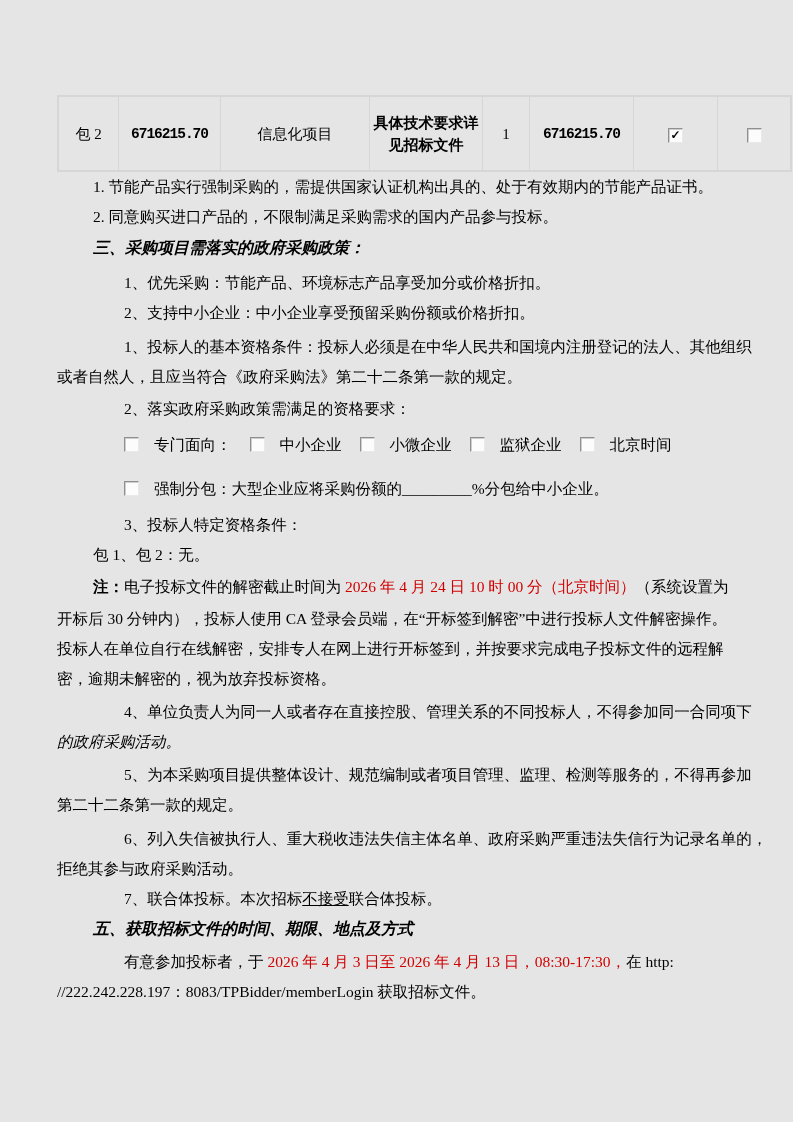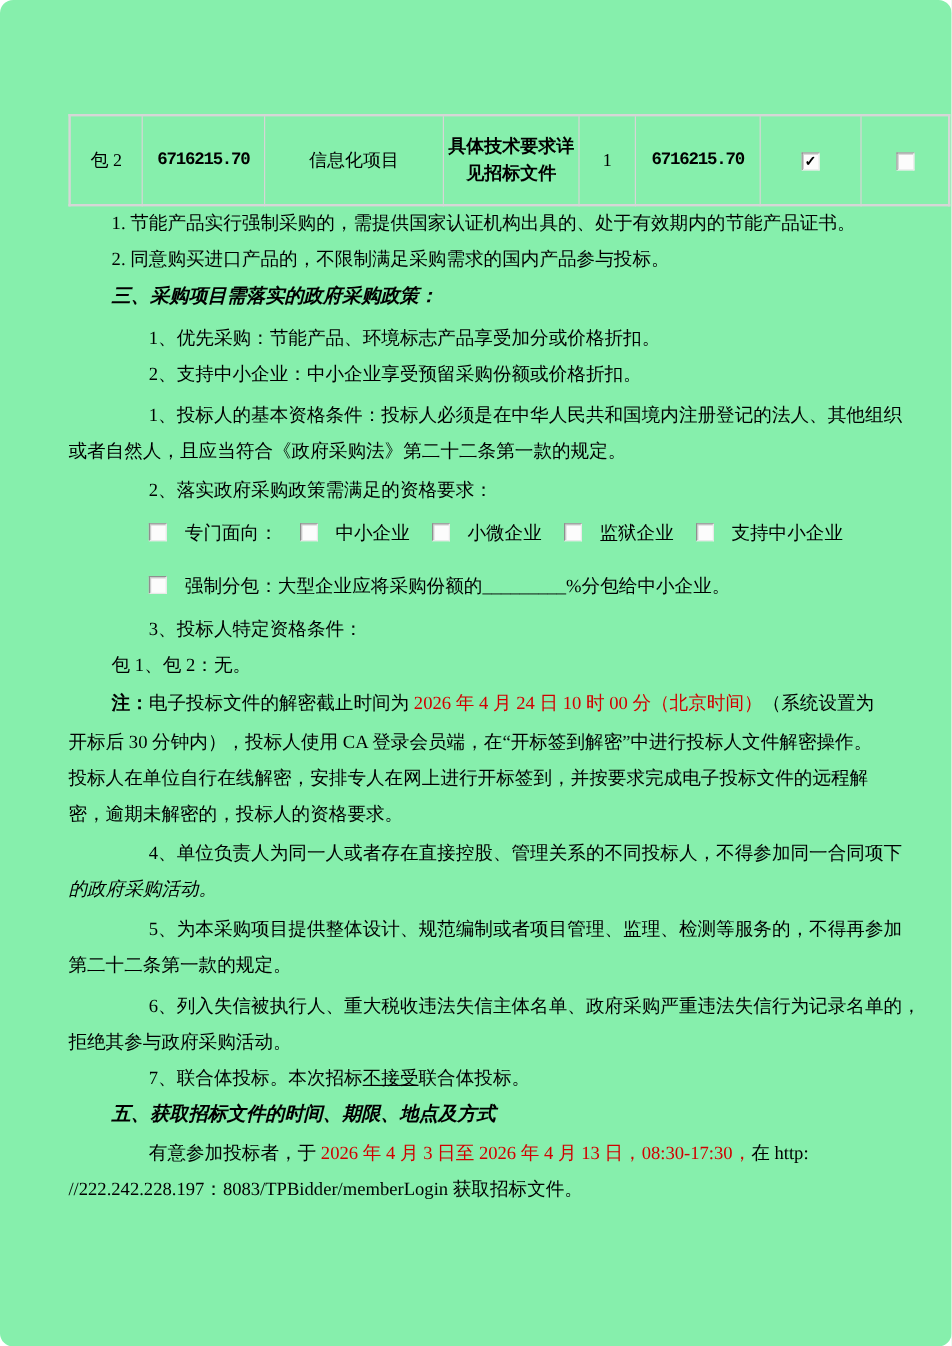--- a/index.html
+++ b/index.html
@@ -1,24 +1,23 @@
 <!DOCTYPE html>
 <html style="--red: #d10000; --tbl-border: #d6d6d6;"><head>
 <meta charset="utf-8">
 <style>
   html,body{margin:0;padding:0;background:#fff;}
   .page{
     position:relative;
     width:793px;height:1122px;
-    background:#86efac;
+    background:#e5e5e5;
     overflow:hidden;
     font-family:"Liberation Serif","DejaVu Serif",serif;
     color:#000;
     font-size:15.5px;
-    border-radius:11px;
   }
   
   table.pkg{
     border-collapse:collapse;
     margin:95px 0 0 57px;
     table-layout:fixed;
   }
   table.pkg td{
     border:1px solid var(--tbl-border,#d6d6d6);
     height:71px;
@@ -82,28 +81,28 @@
   </table>
   <div class="content" id="doc-lines">
       <div class="line" style="margin-top: 0px; padding-left: 36px;"><span>1. 节能产品实行强制采购的，需提供国家认证机构出具的、处于有效期内的节能产品证书。</span></div>
       <div class="line" style="margin-top: 0px; padding-left: 36px;"><span>2. 同意购买进口产品的，不限制满足采购需求的国内产品参与投标。</span></div>
       <div class="line h" style="margin-top: 1px; padding-left: 36px;"><span class="b">三、采购项目需落实的政府采购政策：</span></div>
       <div class="line" style="margin-top: 5px; padding-left: 67px;"><span>1、优先采购：节能产品、环境标志产品享受加分或价格折扣。</span></div>
       <div class="line" style="margin-top: 0px; padding-left: 67px;"><span>2、支持中小企业：中小企业享受预留采购份额或价格折扣。</span></div>
       <div class="line" style="margin-top: 4px; padding-left: 67px;"><span>1、投标人的基本资格条件：投标人必须是在中华人民共和国境内注册登记的法人、其他组织</span></div>
       <div class="line" style="margin-top: 0px; padding-left: 0px;"><span>或者自然人，且应当符合《政府采购法》第二十二条第一款的规定。</span></div>
       <div class="line" style="margin-top: 2px; padding-left: 67px;"><span>2、落实政府采购政策需满足的资格要求：</span></div>
-      <div class="line" style="margin-top: 6px; padding-left: 67px;"><span class="cb"></span><span>专门面向：</span><span class="cb"></span><span>中小企业</span><span class="cb"></span><span>小微企业</span><span class="cb"></span><span>监狱企业</span><span class="cb"></span><span>支持中小企业</span></div>
+      <div class="line" style="margin-top: 6px; padding-left: 67px;"><span class="cb"></span><span>专门面向：</span><span class="cb"></span><span>中小企业</span><span class="cb"></span><span>小微企业</span><span class="cb"></span><span>监狱企业</span><span class="cb"></span><span>北京时间</span></div>
       <div class="line" style="margin-top: 14px; padding-left: 67px;"><span class="cb"></span><span>强制分包：大型企业应将采购份额的</span><span>_________</span><span>%分包给中小企业。</span></div>
       <div class="line" style="margin-top: 6px; padding-left: 67px;"><span>3、投标人特定资格条件：</span></div>
       <div class="line" style="margin-top: 0px; padding-left: 36px;"><span>包 1、包 2：无。</span></div>
       <div class="line" style="margin-top: 2px; padding-left: 36px;"><span class="b">注：</span><span>电子投标文件的解密截止时间为 </span><span class="red">2026 年 4 月 24 日  10 时 00 分（北京时间）</span><span>（系统设置为</span></div>
       <div class="line" style="margin-top: 2px; padding-left: 0px;"><span>开标后 30 分钟内），投标人使用 CA 登录会员端，在“开标签到解密”中进行投标人文件解密操作。</span></div>
       <div class="line" style="margin-top: 0px; padding-left: 0px;"><span>投标人在单位自行在线解密，安排专人在网上进行开标签到，并按要求完成电子投标文件的远程解</span></div>
-      <div class="line" style="margin-top: 0px; padding-left: 0px;"><span>密，逾期未解密的，投标人的资格要求。</span></div>
+      <div class="line" style="margin-top: 0px; padding-left: 0px;"><span>密，逾期未解密的，视为放弃投标资格。</span></div>
       <div class="line" style="margin-top: 3px; padding-left: 67px;"><span>4、单位负责人为同一人或者存在直接控股、管理关系的不同投标人，不得参加同一合同项下</span></div>
       <div class="line" style="margin-top: 0px; padding-left: 0px; font-style: italic;"><span>的政府采购活动。</span></div>
       <div class="line" style="margin-top: 3px; padding-left: 67px;"><span>5、为本采购项目提供整体设计、规范编制或者项目管理、监理、检测等服务的，不得再参加</span></div>
       <div class="line" style="margin-top: 0px; padding-left: 0px;"><span>第二十二条第一款的规定。</span></div>
       <div class="line" style="margin-top: 4px; padding-left: 67px;"><span>6、列入失信被执行人、重大税收违法失信主体名单、政府采购严重违法失信行为记录名单的，</span></div>
       <div class="line" style="margin-top: 0px; padding-left: 0px;"><span>拒绝其参与政府采购活动。</span></div>
       <div class="line" style="margin-top: 0px; padding-left: 67px;"><span>7、联合体投标。本次招标</span><span class="u">不接受</span><span>联合体投标。</span></div>
       <div class="line h" style="margin-top: 0px; padding-left: 36px;"><span class="b">五、获取招标文件的时间、期限、地点及方式</span></div>
       <div class="line" style="margin-top: 3px; padding-left: 67px;"><span>有意参加投标者，于 </span><span class="red">2026 年 4 月 3 日至 2026 年 4 月 13 日，08:30-17:30，</span><span>在 http:</span></div>
       <div class="line" style="margin-top: 0px; padding-left: 0px;"><span>//222.242.228.197：8083/TPBidder/memberLogin 获取招标文件。</span></div>

